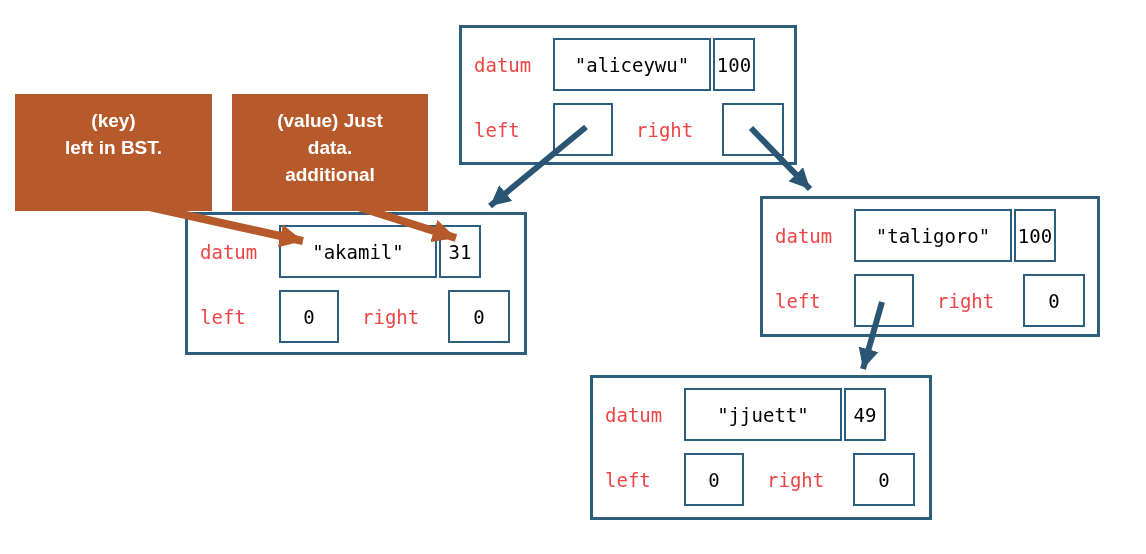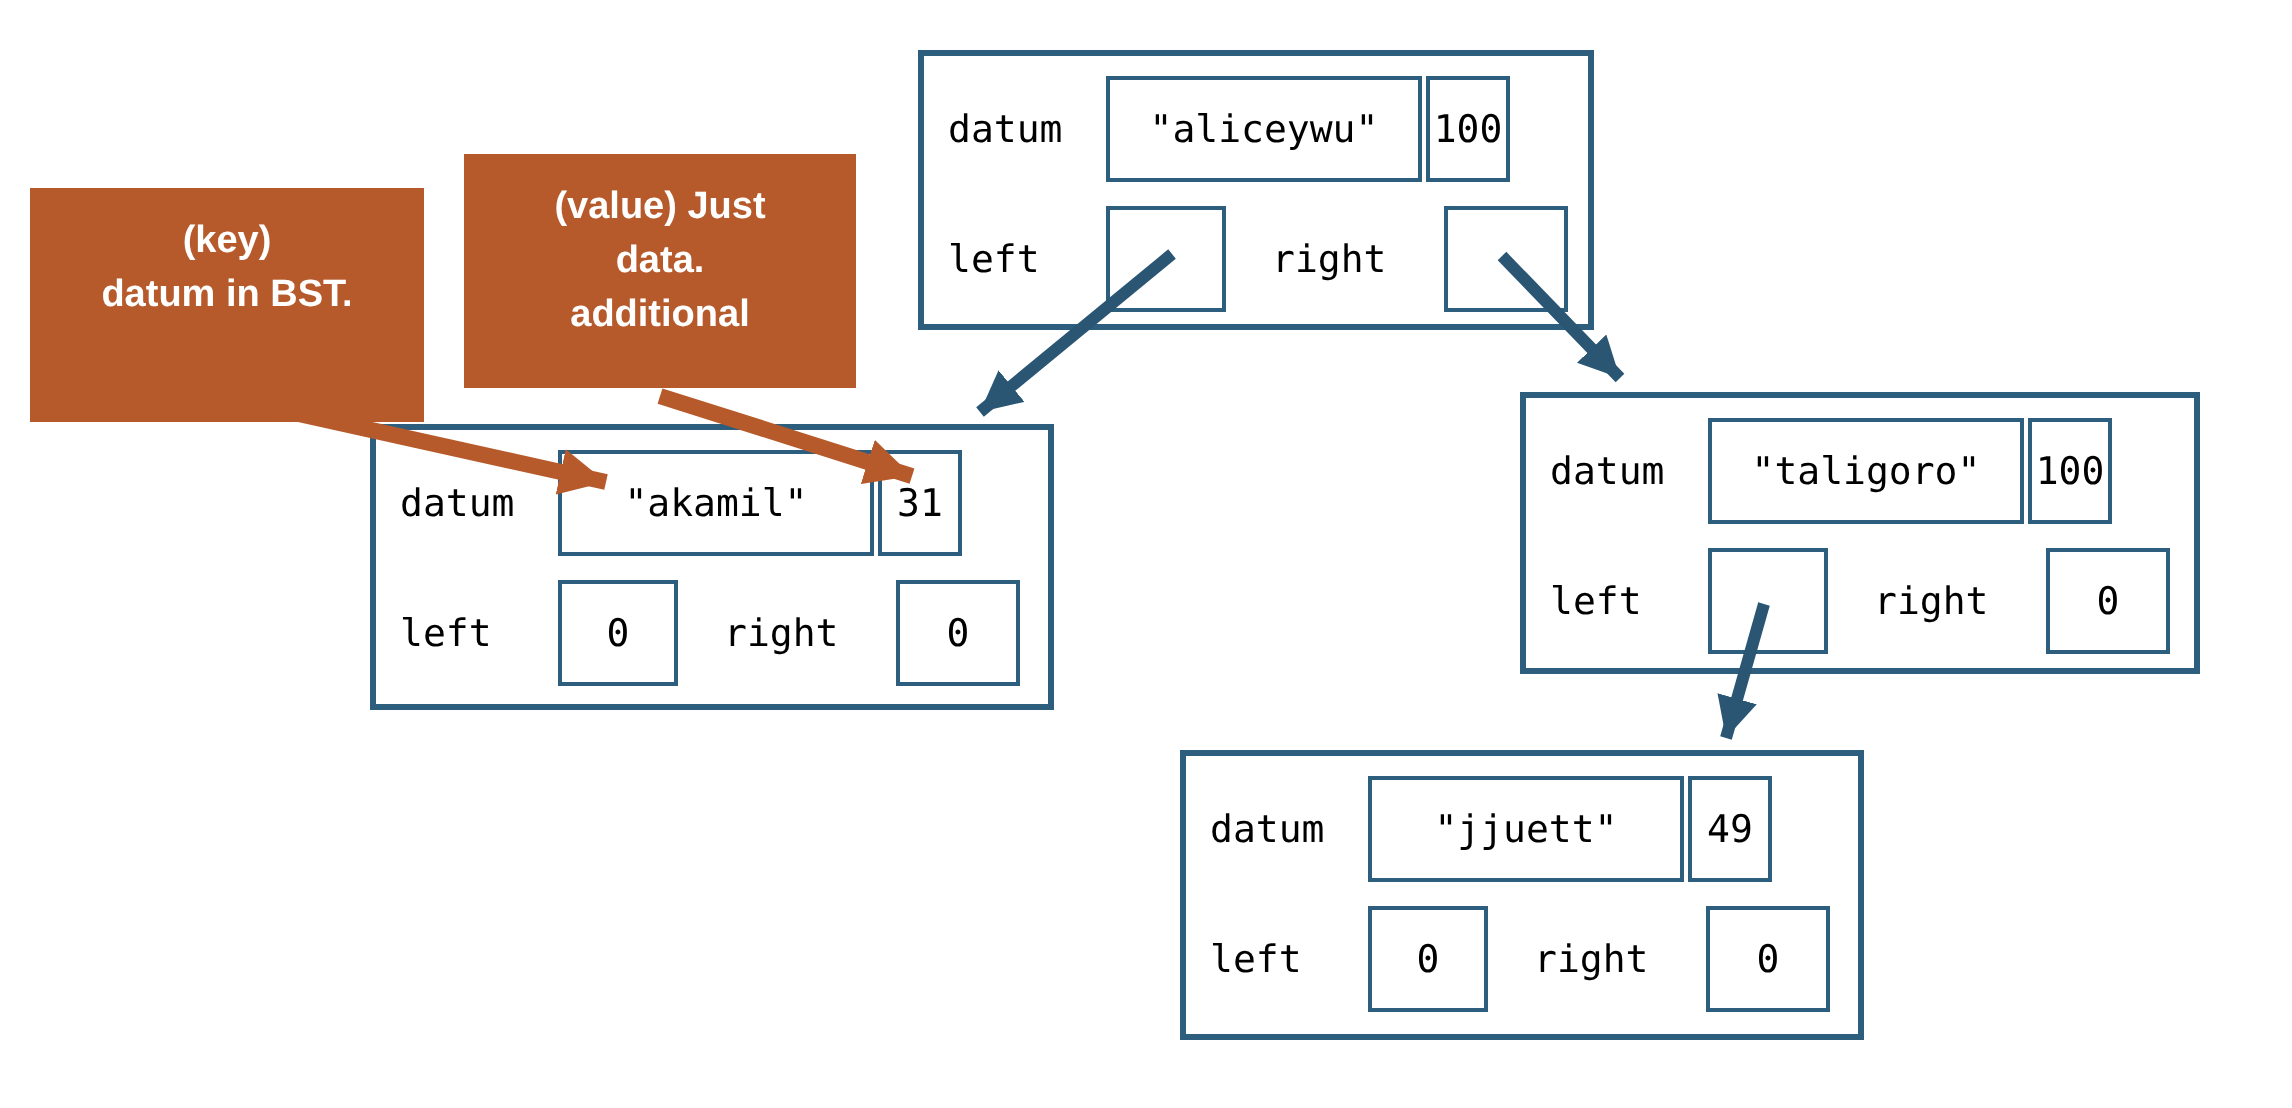--- a/index.html
+++ b/index.html
@@ -17,38 +17,38 @@
     color:#ffffff;
     font-family:"Liberation Sans", sans-serif;
     font-weight:700;
     font-size:19px;
     line-height:27px;
     text-align:center;
     box-sizing:border-box;
     padding-top:13px;
   }
   #callout-key{left:15px;top:94px;width:197px;height:117px;}
-  #callout-value{left:232px;top:77px;width:196px;height:117px;}
+  #callout-value{left:232px;top:94px;width:196px;height:117px;}
   .callout .ln{display:block;}
   
   .node{
     position:absolute;
     box-sizing:border-box;
     border:3px solid #2E5E7E;
     background:#ffffff;
   }
   #node-aliceywu{left:459px;top:25px;width:338px;height:140px;}
   #node-akamil  {left:185px;top:212px;width:342px;height:143px;}
   #node-taligoro{left:760px;top:196px;width:340px;height:141px;}
   #node-jjuett  {left:590px;top:375px;width:342px;height:145px;}
   .node .lbl{
     position:absolute;
     height:53px;
     display:flex;align-items:center;
-    font-size:19px;color:#000000;
+    font-size:19px;color:#ef4444;
     white-space:pre;
   }
   .lbl-datum{left:12px;top:10px;}
   .lbl-left {left:12px;top:75px;}
   .lbl-right{left:174px;top:75px;text-align:center;}
   .box{
     position:absolute;
     box-sizing:border-box;
     border:2.5px solid #2E5E7E;
     display:flex;align-items:center;justify-content:center;
@@ -66,21 +66,21 @@
     pointer-events:none;
   }
 </style>
 </head>
 <body>
 
 <div id="canvas">
 
   <div class="callout" id="callout-key">
     <span class="ln">(key)</span>
-    <span class="ln">datum in BST.</span>
+    <span class="ln">left in BST.</span>
   </div>
 
   <div class="callout" id="callout-value">
     <span class="ln">(value) Just</span>
     <span class="ln">data.</span>
     <span class="ln">additional</span>
   </div>
 
   <div class="node" id="node-aliceywu">
     <span class="lbl lbl-datum">datum</span>

